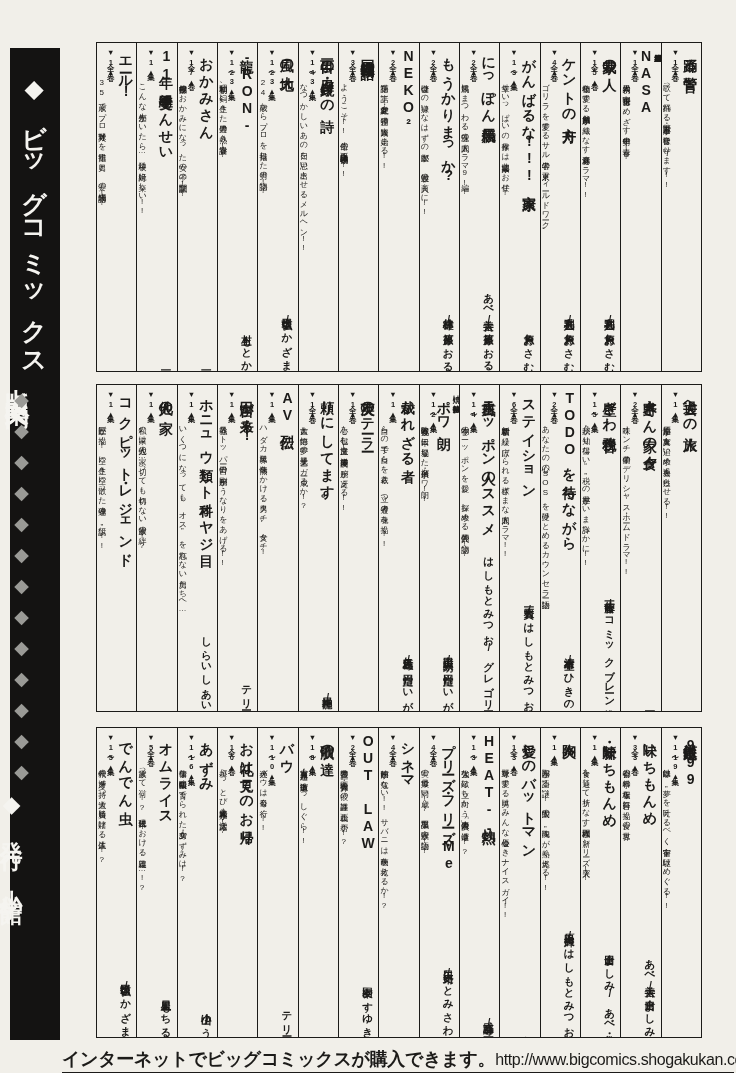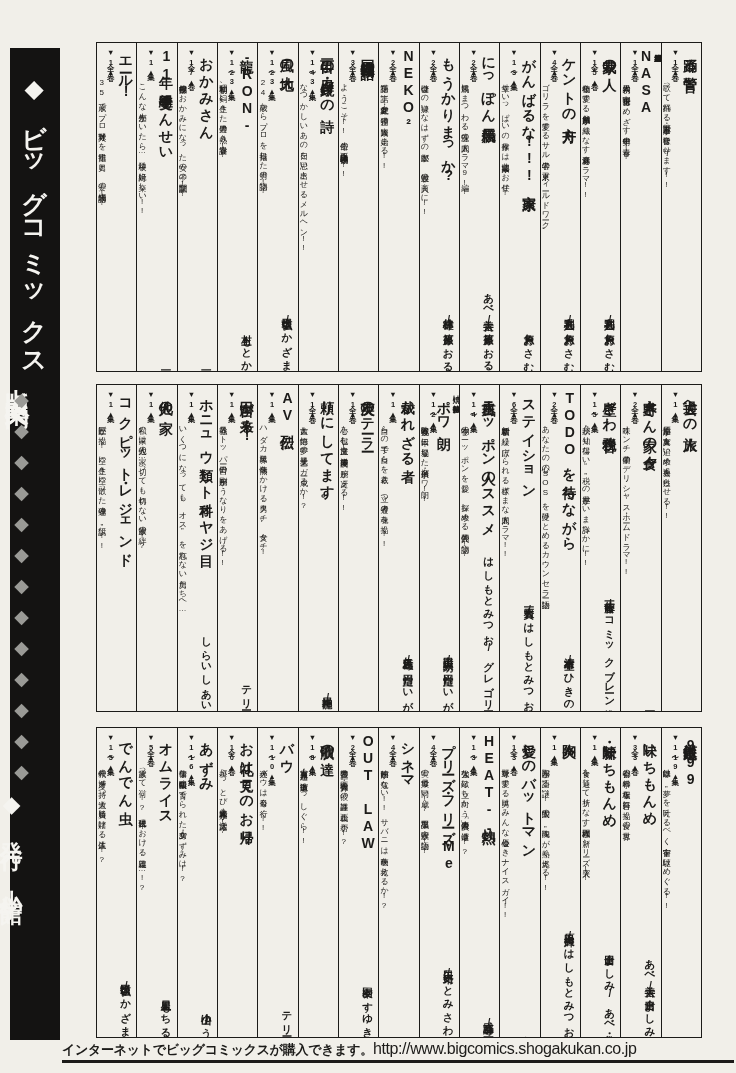--- a/index.html
+++ b/index.html
@@ -94,21 +94,21 @@
   }
 
   
   .urlbar{
     position:absolute;left:62px;top:1040px;width:672px;
     border-bottom:3.5px solid var(--ink);
     padding-bottom:1px;
     display:flex;align-items:baseline;
     white-space:nowrap;
   }
-  .url-note{font-size:13px;font-weight:700;letter-spacing:-.3px;}
+  .url-note{font-size:18px;font-weight:700;letter-spacing:-.3px;margin-top:7px;}
   .url-link{font-size:16px;font-weight:400;letter-spacing:-.4px;font-family:"Liberation Sans","DejaVu Sans",sans-serif;}
 </style>
 </head>
 <body>
 
 <div class="page">
 
   <aside class="sidebar">
     <span class="sb-title">◆ビッグコミックス</span>
     <span class="sb-sub">出版案内</span>

